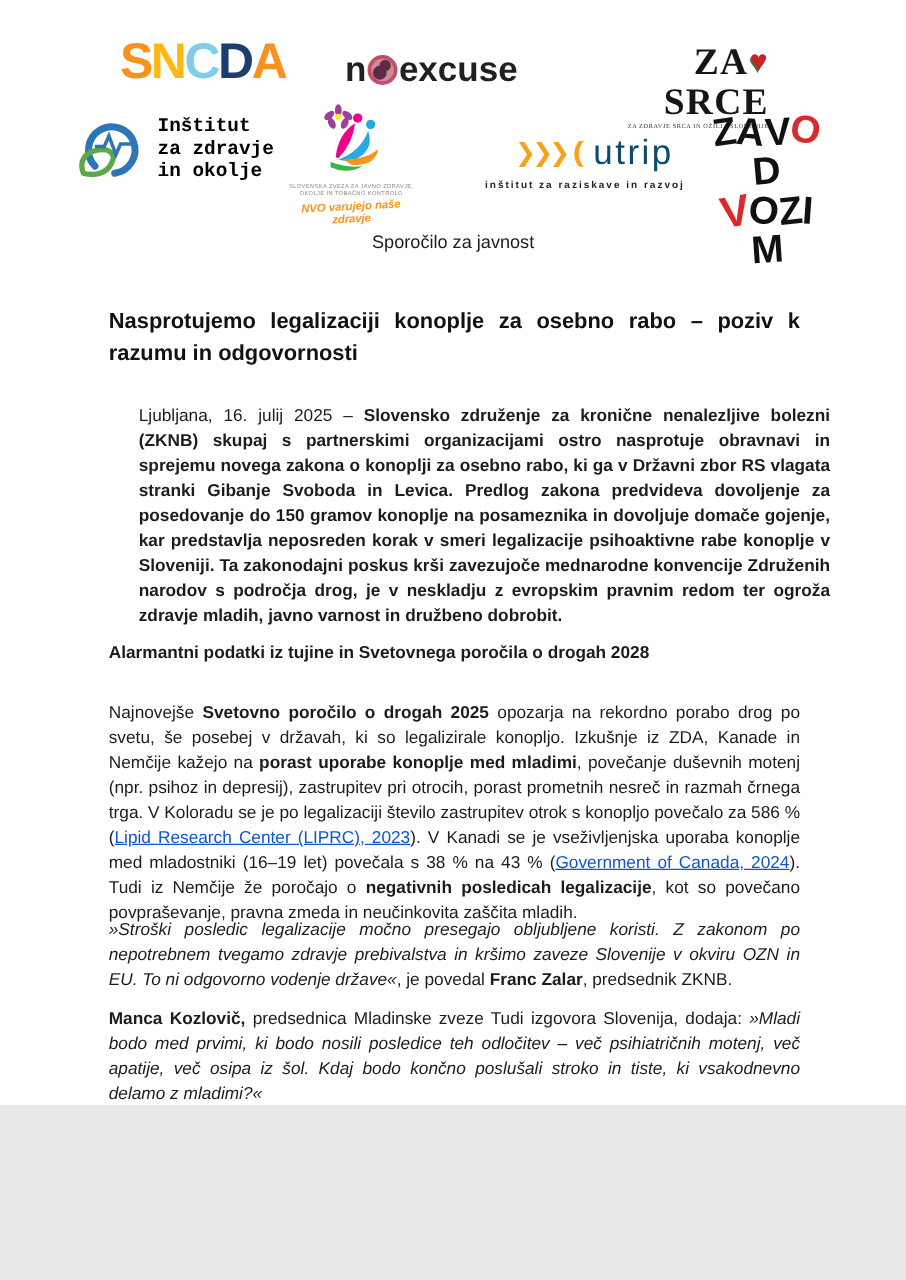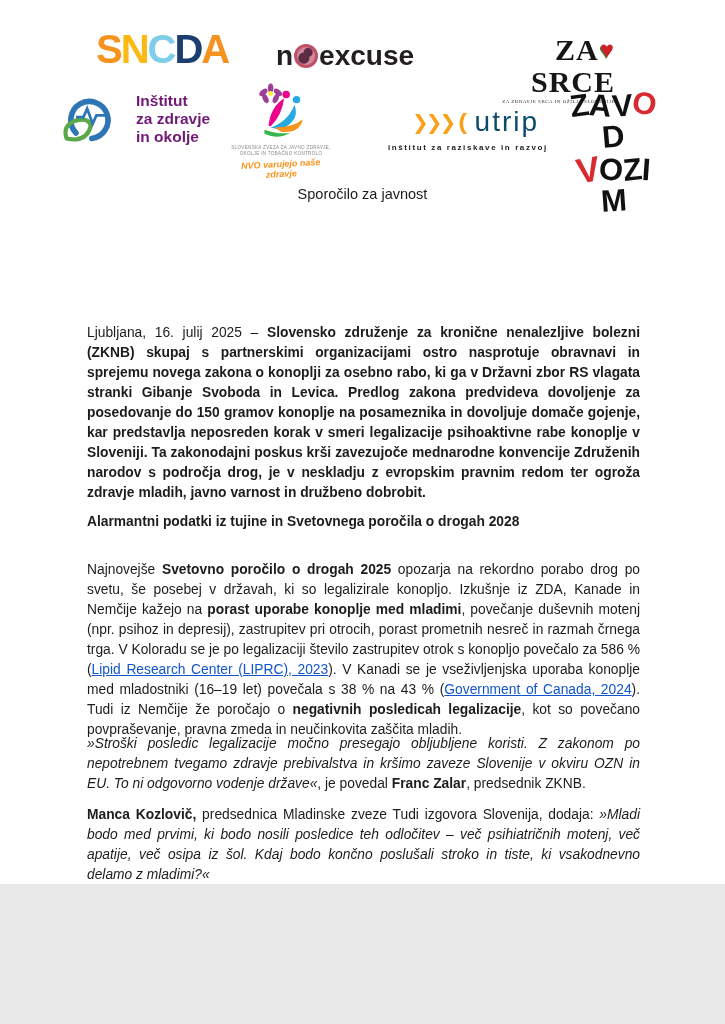--- a/index.html
+++ b/index.html
@@ -28,21 +28,21 @@
       #d08a9b;
     border:3px solid #c04f68;box-sizing:border-box;
   }
   
   .zasrce{left:495px;top:34px;width:120px;text-align:right;font-family:"Liberation Serif","DejaVu Serif",serif;color:#161616;}
   .zasrce .word{font-size:30px;font-weight:bold;letter-spacing:1px;line-height:32px;display:inline-block;vertical-align:middle;}
   .zasrce .heart{font-size:24px;color:#CE2027;vertical-align:middle;display:inline-block;margin:0 1px;line-height:30px;text-shadow:-1px 1px 0 #2e7d32;}
   .zasrce .cap{font-size:5px;letter-spacing:.5px;color:#333;margin-top:1px;}
   
   .izo{left:60px;top:92px;display:flex;align-items:center;}
-  .izo .txt{margin-left:18px;color:#701a75;font-weight:bold;font-size:15.5px;line-height:18px;}
+  .izo .txt{margin-left:8px;color:#000000;font-weight:bold;font-size:15.5px;line-height:18px;font-family:Liberation Mono, monospace;}
   
   .szotk{left:226px;top:82px;width:110px;text-align:center;}
   .szotk .cap{font-size:4.6px;color:#8a8a8a;letter-spacing:.3px;line-height:5.5px;margin-top:1px;}
   .szotk .slogan{font-size:9px;color:#F7941E;font-style:italic;margin-top:3px;font-weight:bold;transform:rotate(-3deg);}
   
   .utrip{left:388px;top:106px;width:175px;}
   .utrip .row{display:flex;align-items:center;justify-content:center;}
   .utrip .chev{font-size:20px;font-weight:800;color:#F9A11B;letter-spacing:-3px;margin-right:6px;}
   .utrip .paren{font-size:22px;font-weight:800;color:#F9A11B;margin-right:8px;transform:scaleX(1.2);display:inline-block;}
   .utrip .word{font-size:28px;font-weight:400;color:#0c4a6e;letter-spacing:2px;text-align:right;}
@@ -57,21 +57,21 @@
   .vozim .l1 span:nth-child(5){transform:rotate(-5deg);}
   .vozim .l2 span:nth-child(1){color:#D92B2F;transform:rotate(-10deg) translateY(2px);font-size:35px;}
   .vozim .l2 span:nth-child(2){transform:rotate(6deg);}
   .vozim .l2 span:nth-child(3){transform:rotate(-6deg);}
   .vozim .l2 span:nth-child(4){transform:rotate(4deg);}
   .vozim .l2 span:nth-child(5){transform:rotate(-4deg);}
   
   .subtitle{position:absolute;left:0;top:186px;width:725px;text-align:center;font-size:14.5px;}
   .title{position:absolute;left:87px;top:243px;width:553px;font-size:17.5px;font-weight:bold;line-height:26px;text-align:justify;color:#111;}
   .para{position:absolute;left:87px;width:553px;font-size:13.8px;line-height:20px;text-align:justify;}
-  .p1{top:309px;}
+  .p1{top:309px;margin-left:24px;}
   .h2{top:512px;font-weight:bold;text-align:left;}
   .p2{top:546px;}
   .p3{top:720px;}
   .p4{top:791px;}
   .b{font-weight:bold;}
   .i{font-style:italic;}
   a.doc-link{color:#1155CC;text-decoration:underline;cursor:pointer;}
   
   .footer-bar{position:absolute;left:65px;top:1003px;width:56px;height:10px;background:#4472C4;border-radius:1px;}
 </style>
@@ -144,20 +144,21 @@
     <div class="l1">
       <span>Z</span><span>A</span><span>V</span><span>O</span><span>D</span>
     </div>
     <div class="l2">
       <span>V</span><span>O</span><span>Z</span><span>I</span><span>M</span>
     </div>
   </div>
 
   <div class="subtitle">Sporočilo za javnost</div>
 
+  <div class="title">Nasprotujemo legalizaciji konoplje za osebno rabo – poziv k razumu in odgovornosti</div>
 
   <p class="para p1"><span>Ljubljana, 16. julij 2025 – </span><span class="b">Slovensko združenje za kronične nenalezljive bolezni (ZKNB) skupaj s partnerskimi organizacijami ostro nasprotuje obravnavi in sprejemu novega zakona o konoplji za osebno rabo, ki ga v Državni zbor RS vlagata stranki Gibanje Svoboda in Levica. Predlog zakona predvideva dovoljenje za posedovanje do 150 gramov konoplje na posameznika in dovoljuje domače gojenje, kar predstavlja neposreden korak v smeri legalizacije psihoaktivne rabe konoplje v Sloveniji. Ta zakonodajni poskus krši zavezujoče mednarodne konvencije Združenih narodov s področja drog, je v neskladju z evropskim pravnim redom ter ogroža zdravje mladih, javno varnost in družbeno dobrobit.</span></p>
 
   <div class="para h2">Alarmantni podatki iz tujine in Svetovnega poročila o drogah 2028</div>
 
   <p class="para p2"><span>Najnovejše </span><span class="b">Svetovno poročilo o drogah 2025</span><span> opozarja na rekordno porabo drog po svetu, še posebej v državah, ki so legalizirale konopljo. Izkušnje iz ZDA, Kanade in Nemčije kažejo na </span><span class="b">porast uporabe konoplje med mladimi</span><span>, povečanje duševnih motenj (npr. psihoz in depresij), zastrupitev pri otrocih, porast prometnih nesreč in razmah črnega trga. V Koloradu se je po legalizaciji število zastrupitev otrok s konopljo povečalo za 586 % (</span><a class="doc-link">Lipid Research Center (LIPRC), 2023</a><span>). V Kanadi se je vseživljenjska uporaba konoplje med mladostniki (16–19 let) povečala s 38 % na 43 % (</span><a class="doc-link">Government of Canada, 2024</a><span>). Tudi iz Nemčije že poročajo o </span><span class="b">negativnih posledicah legalizacije</span><span>, kot so povečano povpraševanje, pravna zmeda in neučinkovita zaščita mladih.</span></p>
 
   <p class="para p3"><span class="i">»Stroški posledic legalizacije močno presegajo obljubljene koristi. Z zakonom po nepotrebnem tvegamo zdravje prebivalstva in kršimo zaveze Slovenije v okviru OZN in EU. To ni odgovorno vodenje države«</span><span>, je povedal </span><span class="b">Franc Zalar</span><span>, predsednik ZKNB.</span></p>
 
   <p class="para p4"><span class="b">Manca Kozlovič,</span><span> predsednica Mladinske zveze Tudi izgovora Slovenija, dodaja: </span><span class="i">»Mladi bodo med prvimi, ki bodo nosili posledice teh odločitev – več psihiatričnih motenj, več apatije, več osipa iz šol. Kdaj bodo končno poslušali stroko in tiste, ki vsakodnevno delamo z mladimi?«</span></p>

